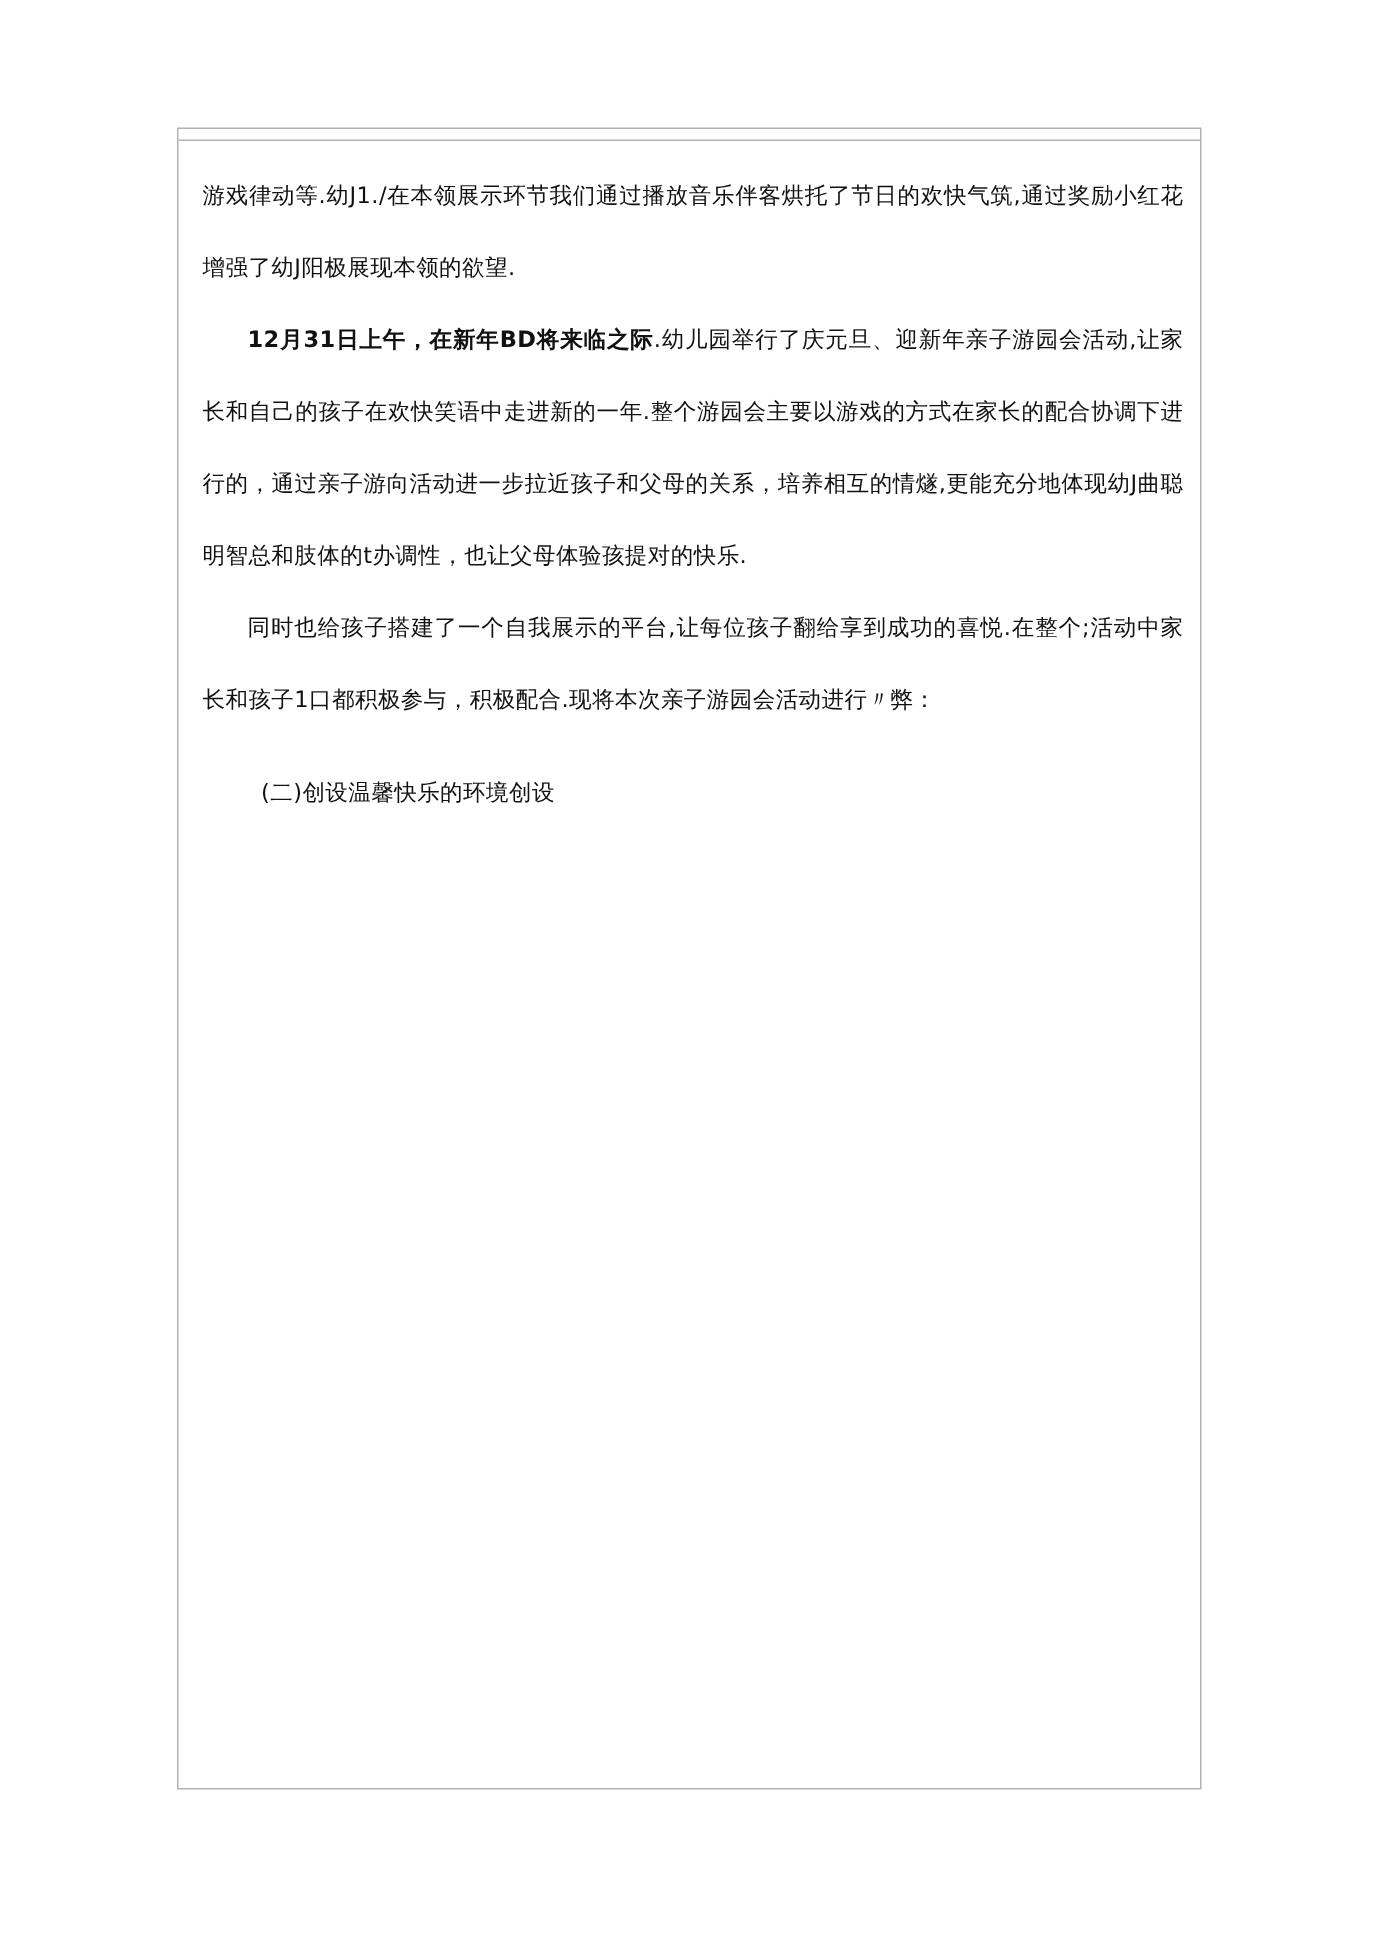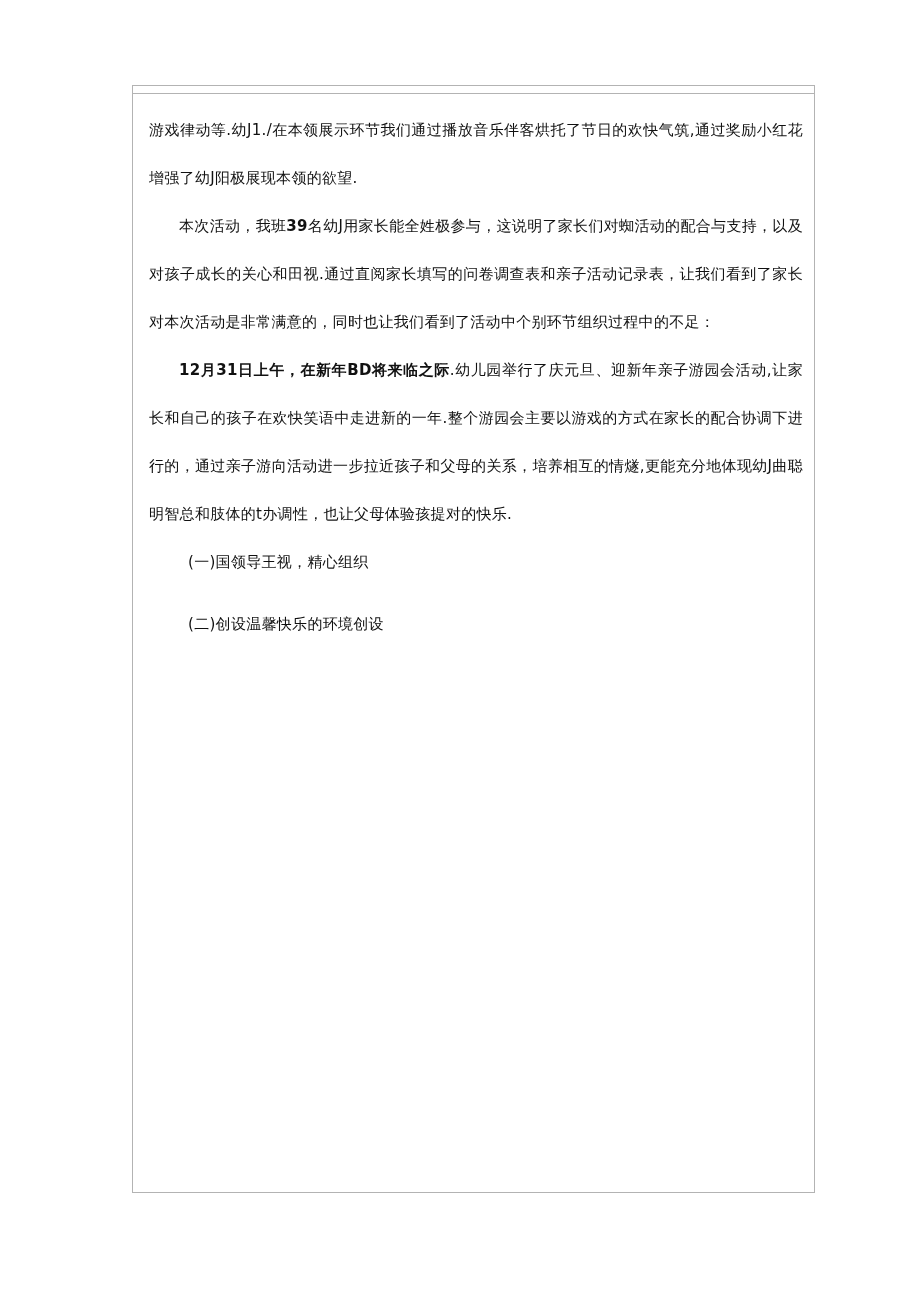--- a/index.html
+++ b/index.html
@@ -16,21 +16,20 @@
   }
   .doc-table {
     position: absolute;
     left: 118px;
     top: 85px;
     width: 683px;
     height: 1108px;
     border: 1px solid var(--border-color, #b3b3b3);
     box-sizing: border-box;
     background: var(--bg-color, #ffffff);
-    margin-left: 14px;
   }
   .doc-table-header-row {
     height: 7px;
     border-bottom: 1px solid var(--border-color, #b3b3b3);
   }
   .doc-body {
     padding: 12px 11px 0 16px;
     color: var(--text-color, #111111);
     font-size: 15px;
     line-height: 48px;
@@ -53,18 +52,17 @@
     font-weight: 700;
   }
 </style>
 </head>
 <body>
 
 <div class="doc-table">
   <div class="doc-table-header-row"></div>
   <div class="doc-body">
       <p class="para indent-none"><span class="seg">游戏律动等.幼J1./在本领展示环节我们通过播放音乐伴客烘托了节日的欢快气筑,通过奖励小红花增强了幼J阳极展现本领的欲望.</span></p>
-      <p class="para indent-first-line"><span class="seg">本次活动，我班</span><span class="seg-bold">39</span><span class="seg">名幼J用家长能全姓极参与，这说明了家长们对蜘活动的配合与支持，以及对孩子成长的关心和田视.通过直阅家长填写的问卷调查表和亲子活动记录表，让我们看到了家长对本次活动是非常满意的，同时也让我们看到了活动中个别环节组织过程中的不足：</span></p>
       <p class="para indent-first-line"><span class="seg-bold">12月31日上午，在新年BD将来临之际</span><span class="seg">.幼儿园举行了庆元旦、迎新年亲子游园会活动,让家长和自己的孩子在欢快笑语中走进新的一年.整个游园会主要以游戏的方式在家长的配合协调下进行的，通过亲子游向活动进一步拉近孩子和父母的关系，培养相互的情燧,更能充分地体现幼J曲聪明智总和肢体的t办调性，也让父母体验孩提对的快乐.</span></p>
-      <p class="para indent-deep"><span class="seg">(一)国领导王视，精心组织</span></p>
+      <p class="para indent-first-line"><span class="seg">同时也给孩子搭建了一个自我展示的平台,让每位孩子翻给享到成功的喜悦.在整个;活动中家长和孩子1口都积极参与，积极配合.现将本次亲子游园会活动进行〃弊：</span></p>
       <p class="para indent-deep extra-space"><span class="seg">(二)创设温馨快乐的环境创设</span></p>
     </div>
 </div>
 
 </body></html>

